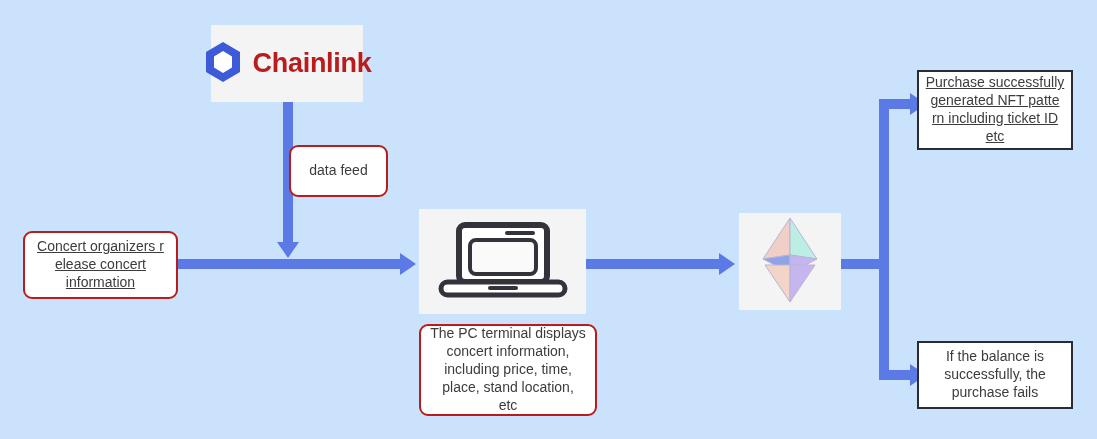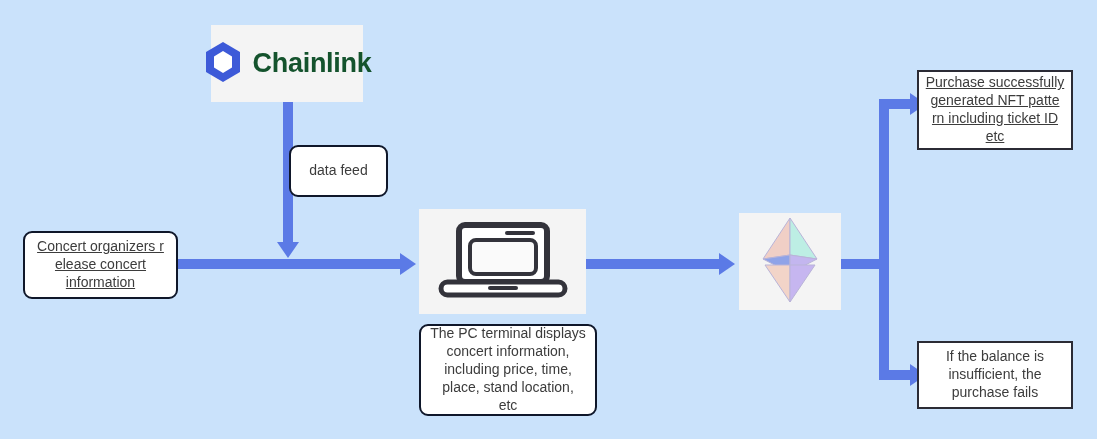--- a/index.html
+++ b/index.html
@@ -25,21 +25,21 @@
     color: #3c3c3c;
     background: #ffffff;
   }
   .node-text {
     white-space: pre-line;
     line-height: 1.28;
   }
 
   
   .box-round {
-    border: 2px solid #0f172a;
+    border: 2px solid #b91c1c;
     border-radius: 9px;
   }
   .box-square {
     border: 2px solid #2b2b35;
     border-radius: 0;
   }
   .icon-plate {
     background: #f4f4f4;
     border: none;
   }
@@ -68,21 +68,21 @@
   
   .chainlink-inner {
     display: flex;
     align-items: center;
     justify-content: center;
     gap: 10px;
   }
   .chainlink-word {
     font-size: 27px;
     font-weight: bold;
-    color: #14532d;
+    color: #b91c1c;
     letter-spacing: -0.3px;
   }
 </style>
 </head>
 <body>
 
 <div id="canvas">
 
   <div class="seg" style="left:177px; top:259px; width:232px; height:10px;"></div>
   <div class="arrowhead ah-right" style="left:400px; top:253px;"></div>
@@ -163,17 +163,17 @@
 
   <div class="node box-square" style="left:917px; top:70px; width:156px; height:80px;">
     <span class="node-text" style="font-size:14px;text-decoration:underline;">Purchase successfully
 generated NFT patte
 rn including ticket ID
 etc</span>
   </div>
 
   <div class="node box-square" style="left:917px; top:341px; width:156px; height:68px;">
     <span class="node-text" style="font-size:14px;">If the balance is
-insufficient, the
+successfully, the
 purchase fails</span>
   </div>
 
 </div>
 
 </body></html>

